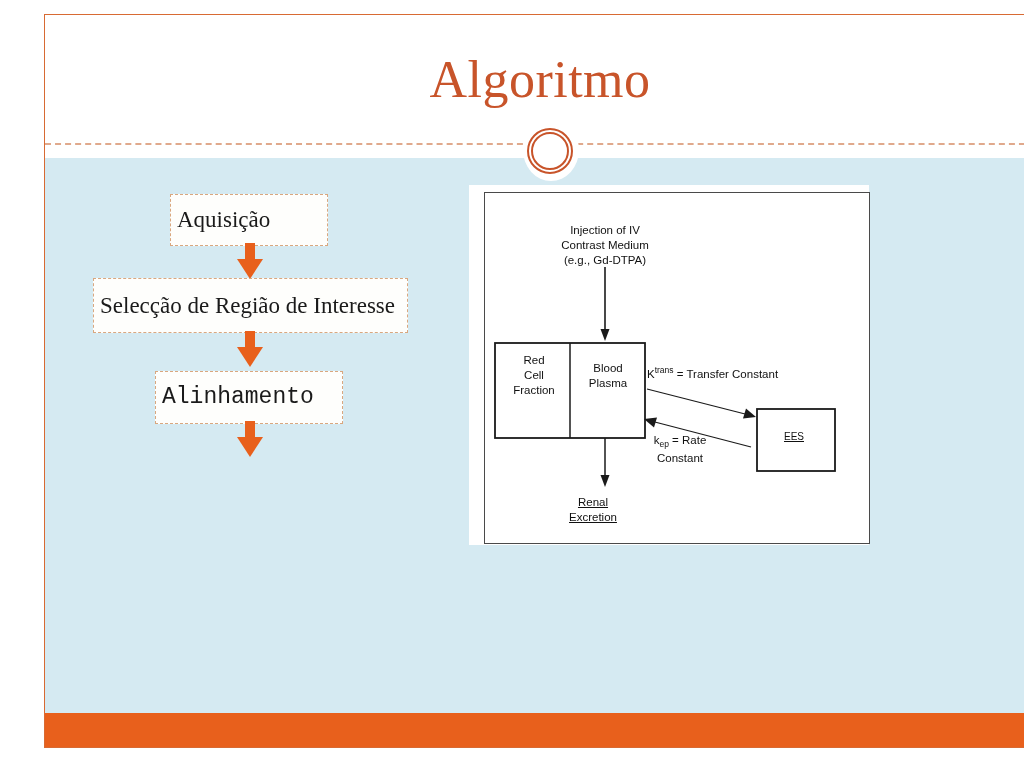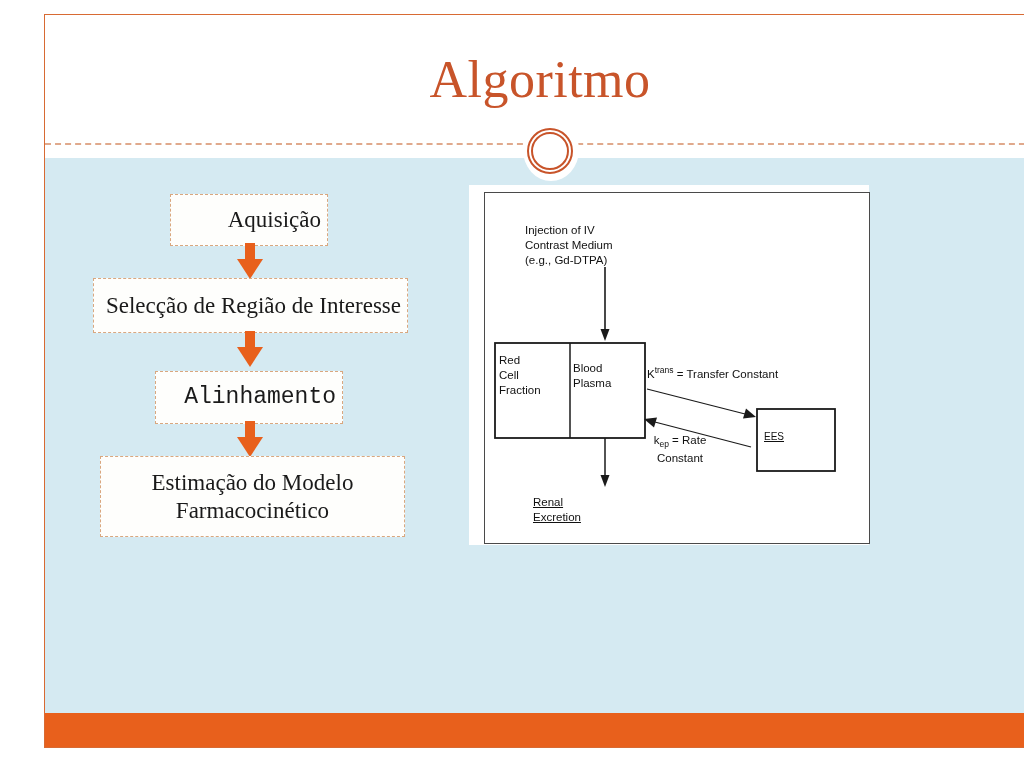--- a/index.html
+++ b/index.html
@@ -72,21 +72,21 @@
     border:2px solid #C8542A;box-sizing:border-box;
   }
 
   
   .flow{ position:absolute; left:0; top:0; width:990px; height:734px; }
   .fbox{
     position:absolute;
     background:#FEFEFC;
     border:1.3px dashed #D9A77F;
     box-sizing:border-box;
-    display:flex;align-items:center;justify-content:flex-end;
+    display:flex;align-items:center;justify-content:flex-start;
     text-align:center;
     color:#1a1a1a;
     font-family:"Liberation Serif", serif;
     font-size:23px;
     line-height:1.18;
     padding:2px 6px;
   }
   .fbox.b1{ left:125px; top:179px; width:158px; height:52px; }
   .fbox.b2{ left:48px;  top:263px; width:315px; height:55px; }
   .fbox.b3{ left:110px; top:356px; width:188px; height:53px;font-family:Liberation Mono, monospace; }
@@ -122,20 +122,21 @@
     background:#ffffff;
     border:1.6px solid #4a4a4a;
     box-sizing:border-box;
   }
   .dg{ position:absolute; left:0; top:0; width:100%; height:100%;
        font-family:"Liberation Sans", sans-serif; }
   .dg-label{
     position:absolute;
     font-size:11.5px;
     color:#111;
+    text-align:center;
     line-height:1.32;
     white-space:pre-line;
   }
   .dg-label.inj{ left:40px; top:30px; width:160px; }
   .dg-label.rcf{ left:14px; top:160px; width:70px; }
   .dg-label.bp { left:88px; top:168px; width:70px; }
   .dg-label.ren{ left:48px; top:302px; width:120px;text-decoration:underline; }
   .dg-label.ees{ left:279px; top:237px; width:60px; font-size:10px;text-decoration:underline; }
   .dg-label.ktr{ left:162px; top:172px; width:190px; text-align:left; }
   .dg-label.kep{ left:140px; top:240px; width:110px; text-align:center; }
@@ -183,24 +184,20 @@
 
       <div class="fbox b3">
         <span>Alinhamento</span>
       </div>
 
       <div class="arrow a3">
         <div class="shaft"></div>
         <div class="head"></div>
       </div>
 
-      <div class="fbox b4">
-        <span>Estimação do Modelo
-Farmacocinético</span>
-      </div>
 
     </div>
   </div>
 
   <div class="pic-outer"></div>
   <div class="pic-inner">
     <div class="dg">
 
       <svg width="386" height="352" viewBox="0 0 386 352" style="position:absolute;left:0;top:0;">
 

